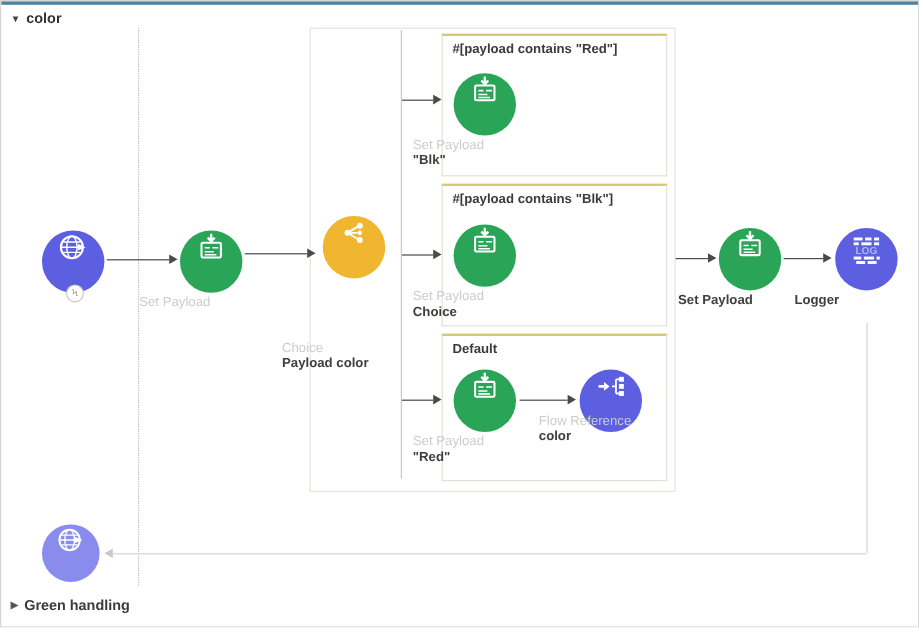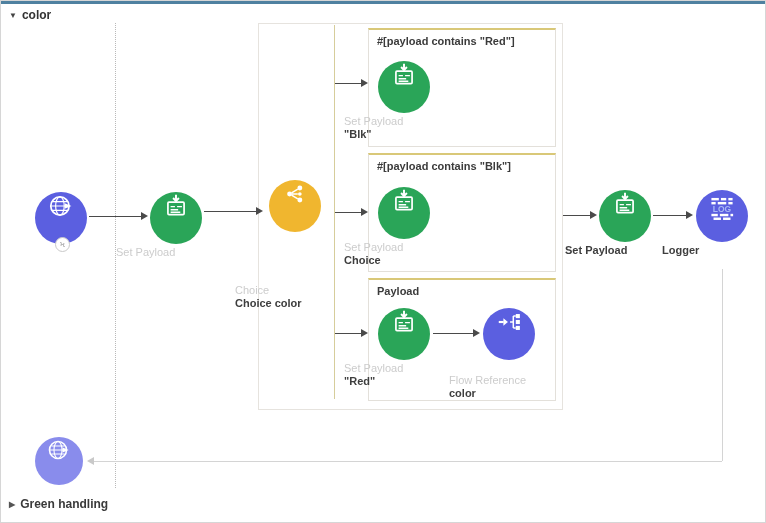--- a/index.html
+++ b/index.html
@@ -53,21 +53,21 @@
   <div class="scope-container"></div>
   <div class="choice-rail"></div>
 
   <div class="branch-box" style="top:27px;height:119px;">
     <div class="hdr">#[payload contains "Red"]</div>
   </div>
   <div class="branch-box" style="top:152px;height:119px;">
     <div class="hdr">#[payload contains "Blk"]</div>
   </div>
   <div class="branch-box" style="top:277px;height:123px;">
-    <div class="hdr">Payload</div>
+    <div class="hdr">Default</div>
   </div>
 
   <div class="arrow" style="left:88px;top:215px;width:52px;"></div>
   <div class="arrow" style="left:203px;top:210px;width:52px;"></div>
   <div class="arrow" style="left:334px;top:82px;width:26px;"></div>
   <div class="arrow" style="left:334px;top:211px;width:26px;"></div>
   <div class="arrow" style="left:334px;top:332px;width:26px;"></div>
   <div class="arrow" style="left:432px;top:332px;width:40px;"></div>
   <div class="arrow" style="left:562px;top:214px;width:27px;"></div>
   <div class="arrow" style="left:652px;top:214px;width:33px;"></div>
@@ -107,21 +107,21 @@
         <circle cx="8" cy="13" r="2.3" fill="#fff"></circle>
         <circle cx="17.5" cy="7.5" r="2.3" fill="#fff"></circle>
         <circle cx="17.5" cy="13" r="1.7" fill="#fff"></circle>
         <circle cx="17.5" cy="18.5" r="2.3" fill="#fff"></circle>
         <path d="M9.8 11.9 L15.6 8.4 M10.3 13 L15.6 13 M9.8 14.1 L15.6 17.6" stroke="#fff" stroke-width="1.4" fill="none"></path>
       </svg>
     </span>
   </div>
   <div class="caption" style="left:234px;top:247px;margin-top:36px;">
     <div class="cap-type">Choice</div>
-    <div class="cap-name">Choice color</div>
+    <div class="cap-name">Payload color</div>
   </div>
 
   <div class="circle" style="left: 377px; top: 60px; background: rgb(42, 165, 88);">
     <span>
       <svg width="28" height="28" viewBox="0 0 26 26">
         <path d="M13 2.5 v5.5" stroke="#fff" stroke-width="1.8" fill="none"></path>
         <path d="M10.3 5.6 L13 8.5 L15.7 5.6" stroke="#fff" stroke-width="1.8" fill="none"></path>
         <rect x="5.5" y="9.5" width="15" height="11.5" rx="1" fill="none" stroke="#fff" stroke-width="1.6"></rect>
         <path d="M8 13.5 h4 M14 13.5 h4.5 M8 16.5 h7 M8 18.8 h9" stroke="#fff" stroke-width="1.2" fill="none"></path>
       </svg>
@@ -167,21 +167,21 @@
       <svg width="28" height="28" viewBox="0 0 26 26">
         <path d="M3.5 13 h4.5" stroke="#fff" stroke-width="2" fill="none"></path>
         <path d="M7.8 9.6 L12 13 L7.8 16.4 z" fill="#fff"></path>
         <path d="M14 13 h3 M17 7.5 v11 M17 7.5 h2.3 M17 18.5 h2.3" stroke="#fff" stroke-width="1.4" fill="none"></path>
         <rect x="19.3" y="5.6" width="3.8" height="3.8" fill="#fff"></rect>
         <rect x="19.3" y="11.1" width="3.8" height="3.8" fill="#fff"></rect>
         <rect x="19.3" y="16.6" width="3.8" height="3.8" fill="#fff"></rect>
       </svg>
     </span>
   </div>
-  <div class="caption" style="left:448px;top:373px;">
+  <div class="caption" style="left:448px;top:344px;">
     <div class="cap-type">Flow Reference</div>
     <div class="cap-name">color</div>
   </div>
 
   <div class="circle" style="left: 598px; top: 189px; background: rgb(42, 165, 88);">
     <span>
       <svg width="28" height="28" viewBox="0 0 26 26">
         <path d="M13 2.5 v5.5" stroke="#fff" stroke-width="1.8" fill="none"></path>
         <path d="M10.3 5.6 L13 8.5 L15.7 5.6" stroke="#fff" stroke-width="1.8" fill="none"></path>
         <rect x="5.5" y="9.5" width="15" height="11.5" rx="1" fill="none" stroke="#fff" stroke-width="1.6"></rect>

